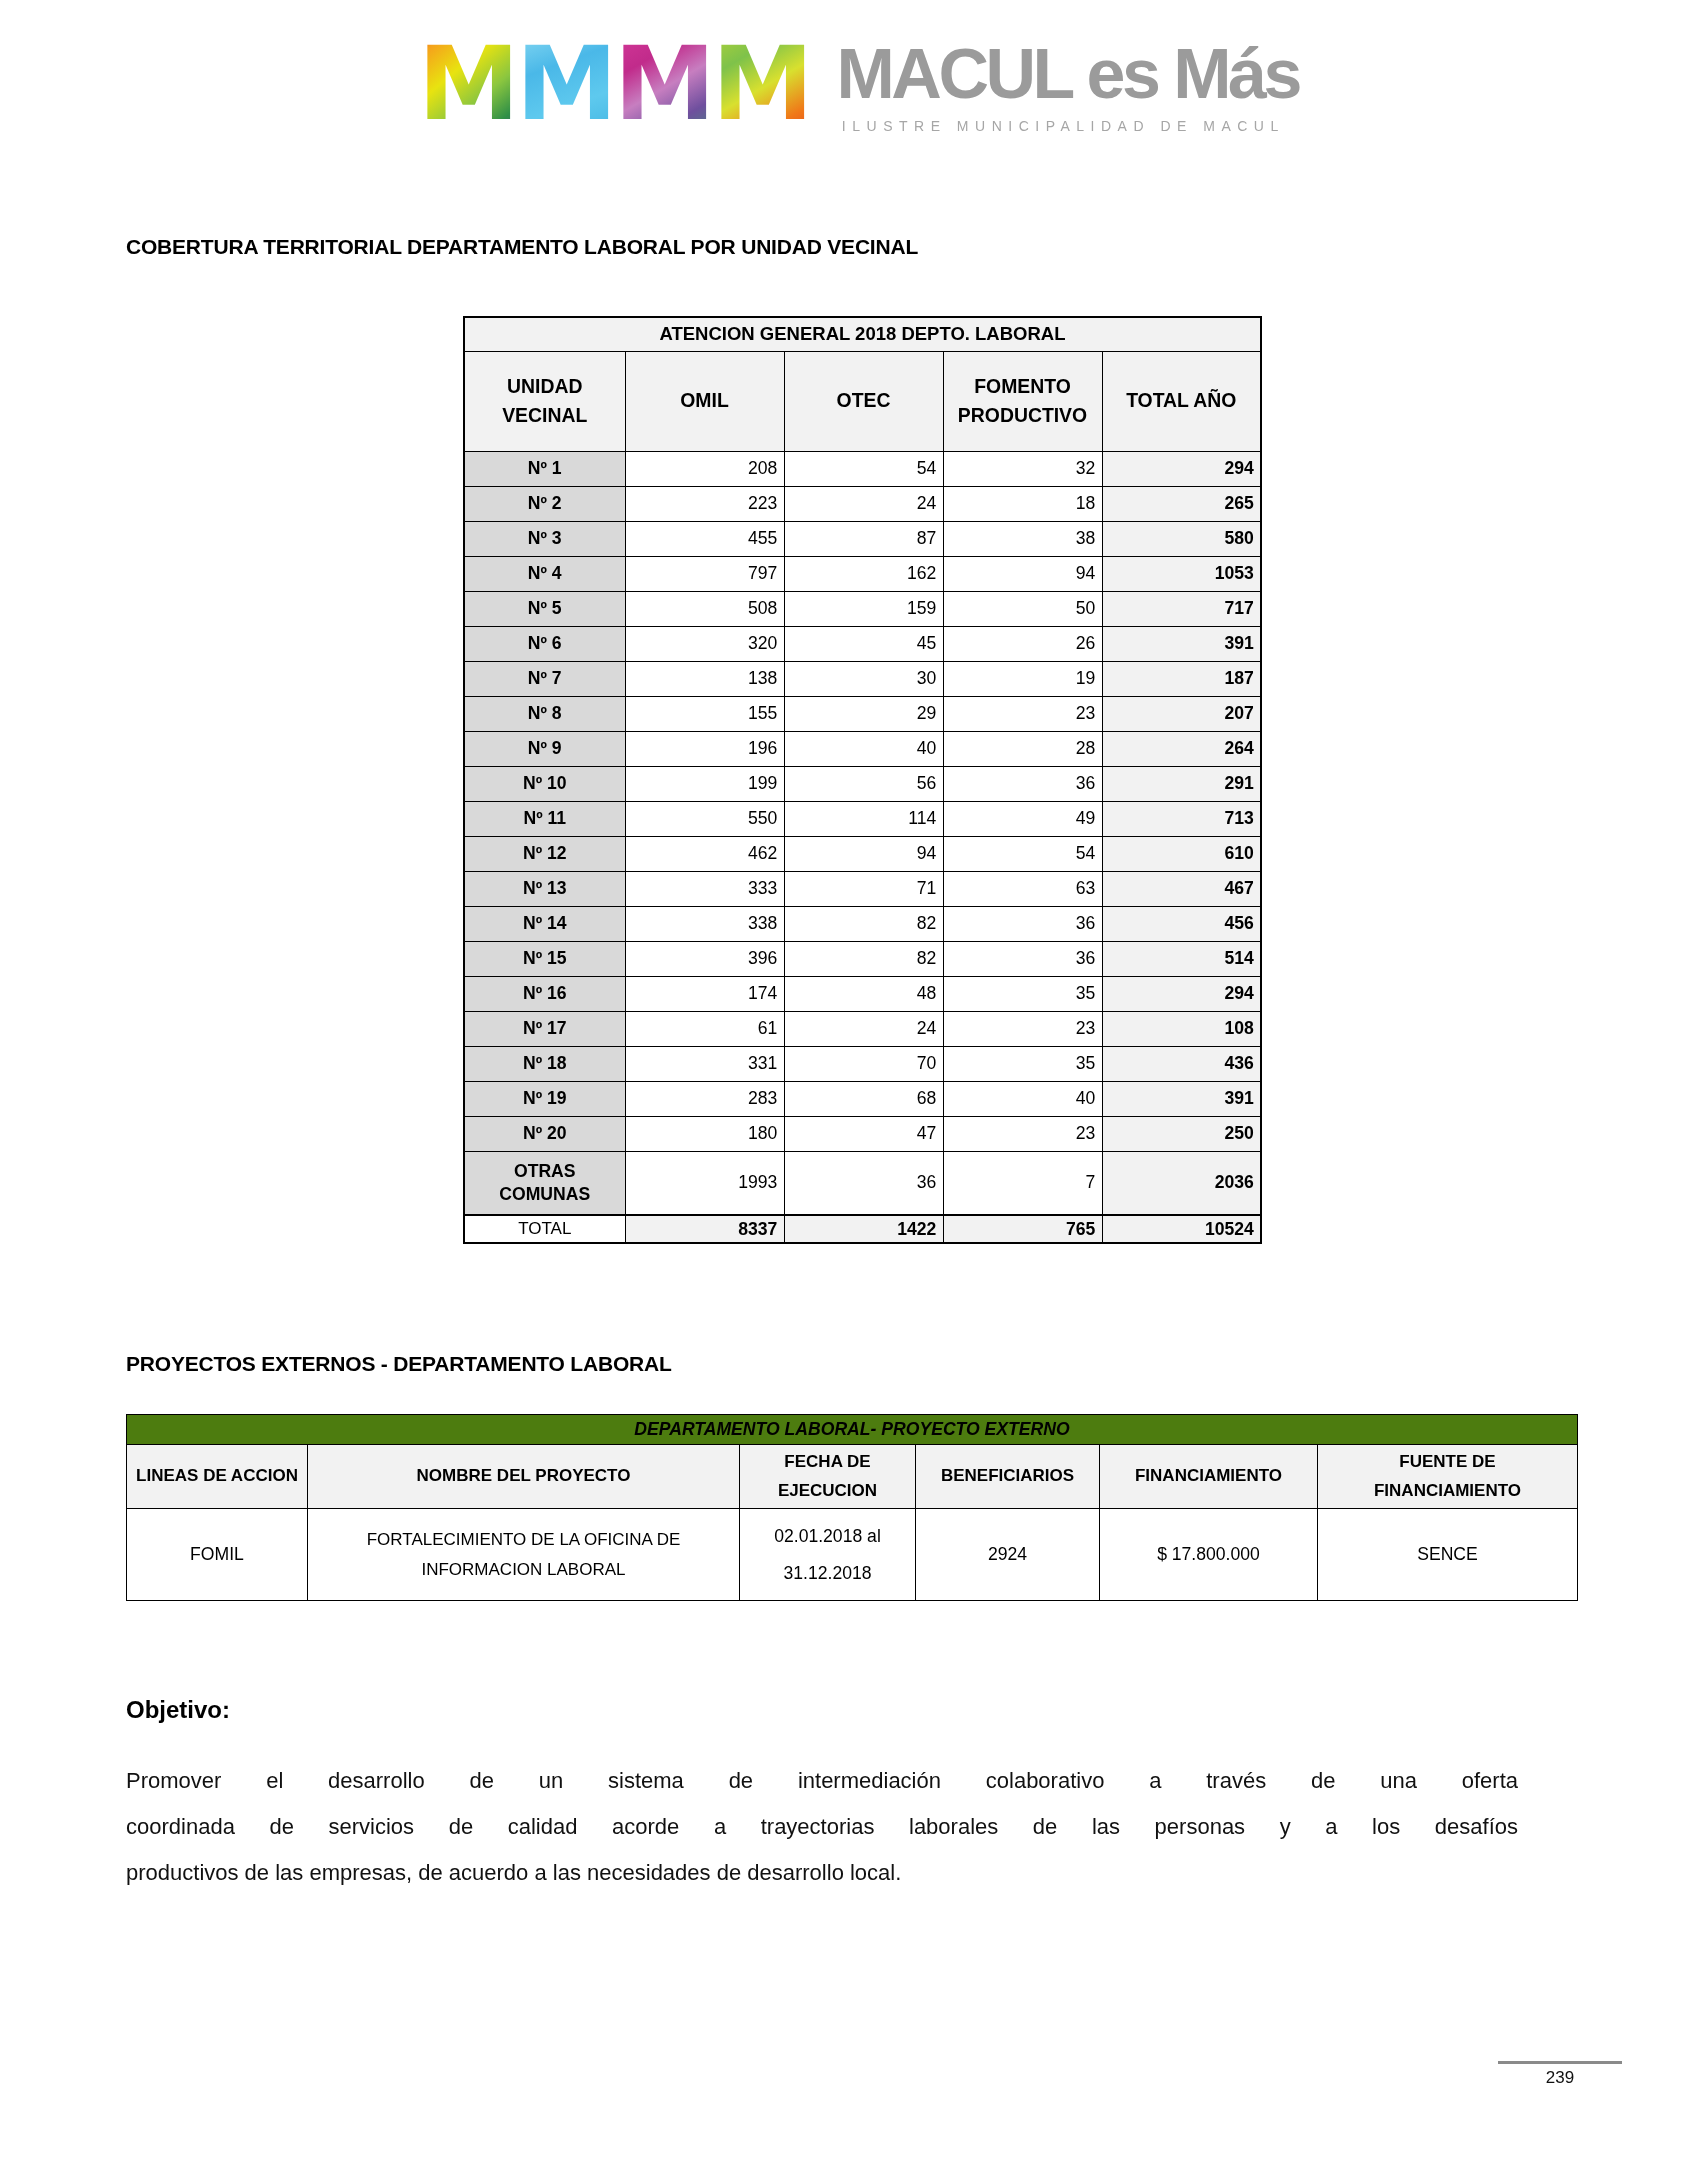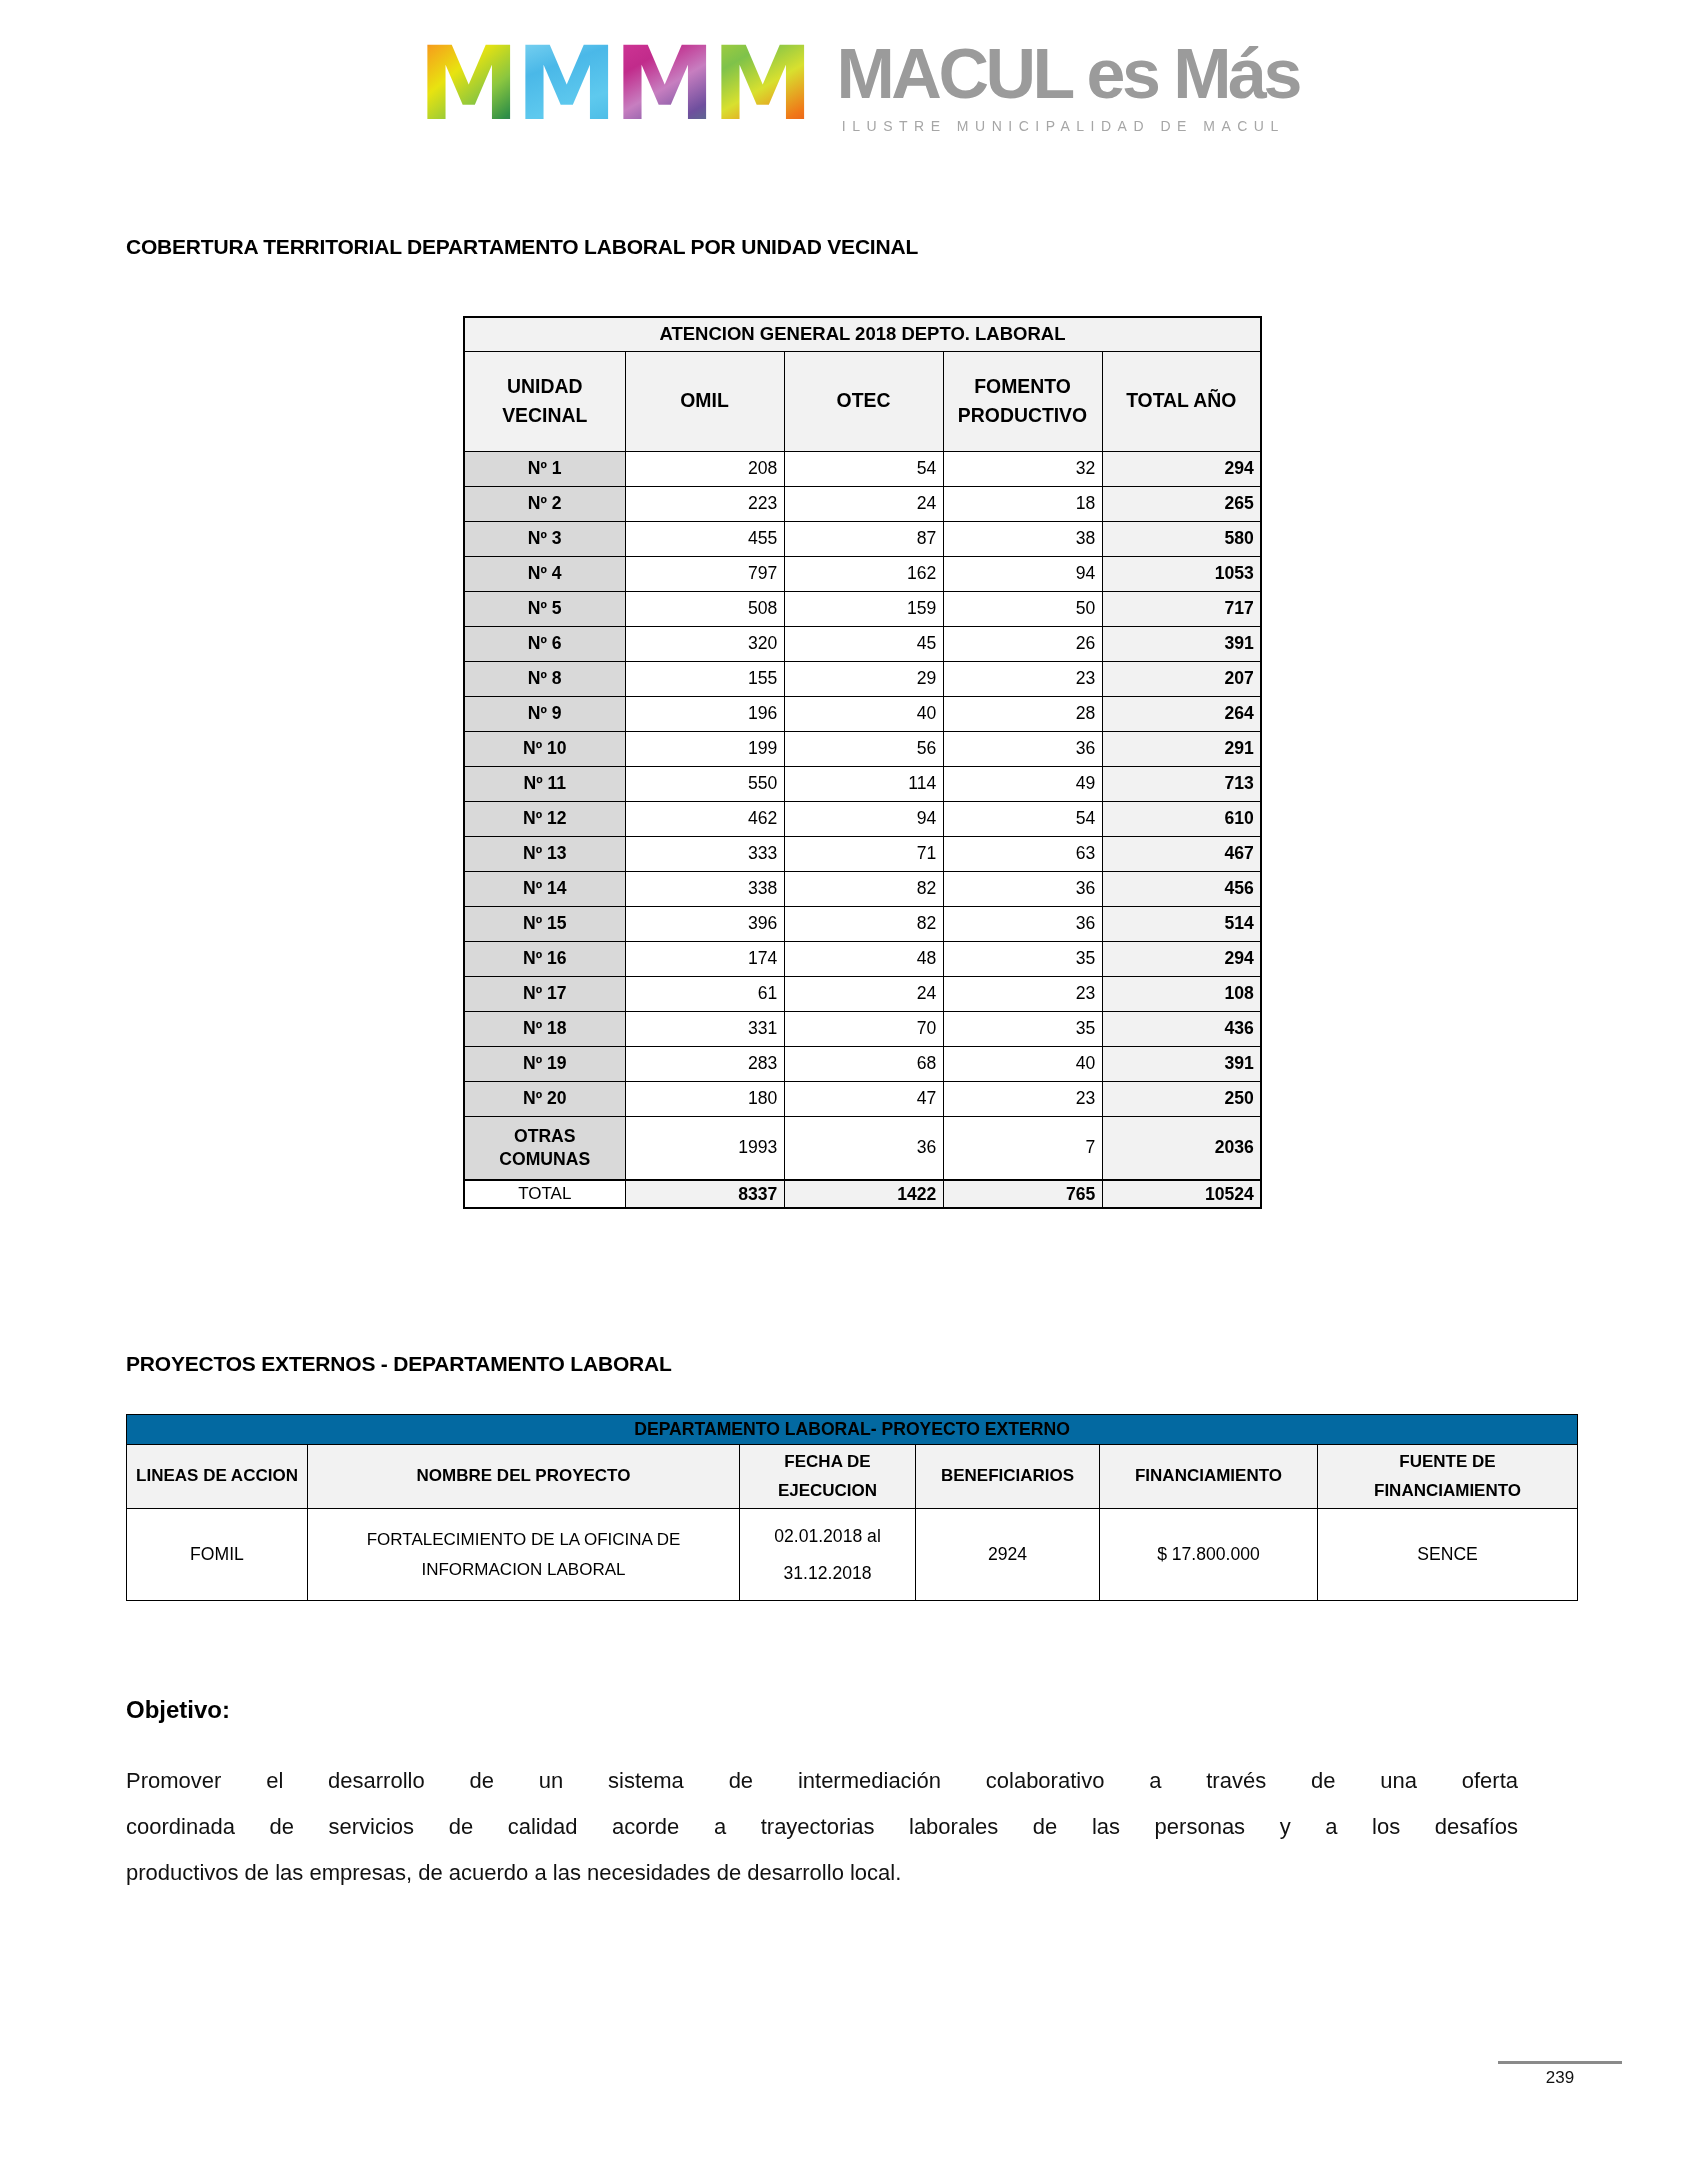--- a/index.html
+++ b/index.html
@@ -51,21 +51,21 @@
   .uv-table tbody td.num { background:#fff; font-size:17.6px; font-weight:400; text-align:right; padding:0 6.2px 0 0; }
   .uv-table tbody td.tcol { background:#f2f2f2; font-weight:700; }
   .uv-table .total-row th, .uv-table .total-row td { border-top:2.6px solid #000; }
   .uv-table .total-row { height:28px; }
   .uv-table .total-row th.tlabel { background:#fff; font-weight:400; font-size:17px; text-align:center; padding:0; }
   .uv-table .total-row td.num { background:#f2f2f2; font-weight:700; }
 
   
   .proj-table { position:absolute; left:126px; top:1414px; width:1451px; border:1.8px solid #000; }
   .proj-table th, .proj-table td { border:1.8px solid #000; padding:0; vertical-align:middle; }
-  .proj-table .cap { height:30px; font-size:17.6px; font-weight:700; background:#0369a1; text-align:center; }
+  .proj-table .cap { height:30px; font-size:17.6px; font-weight:700; background:#4d7c0f; text-align:center;font-style:italic; }
   .proj-table .cols th { height:64px; font-size:17px; font-weight:700; background:#f2f2f2; text-align:center; line-height:1.7; padding:0 8.8px; }
   .proj-table .cols th.h5 { padding:0 39px; }
   .proj-table tbody tr { height:92px; }
   .proj-table tbody td { background:#fff; font-size:17.6px; text-align:center; line-height:1.75; }
   .proj-table tbody td.c1 { font-size:17px; padding:0 37px; }
   .proj-table tbody td.c2 { padding:0 17.6px; line-height:2.1; }
 
   
   .objetivo { position:absolute; left:126px; top:1696px; margin:0; font-size:24px; font-weight:700; }
   .para { position:absolute; left:126px; top:1758px; width:1392px; font-size:22px; line-height:46px; color:#111; }
@@ -150,20 +150,27 @@
           <td class="num">159</td>
           <td class="num">50</td>
           <td class="num tcol">717</td>
         </tr>
         <tr>
           <th class="rlabel">Nº 6</th>
           <td class="num">320</td>
           <td class="num">45</td>
           <td class="num">26</td>
           <td class="num tcol">391</td>
+        </tr>
+        <tr>
+          <th class="rlabel">Nº 7</th>
+          <td class="num">138</td>
+          <td class="num">30</td>
+          <td class="num">19</td>
+          <td class="num tcol">187</td>
         </tr>
         <tr>
           <th class="rlabel">Nº 8</th>
           <td class="num">155</td>
           <td class="num">29</td>
           <td class="num">23</td>
           <td class="num tcol">207</td>
         </tr>
         <tr>
           <th class="rlabel">Nº 9</th>

